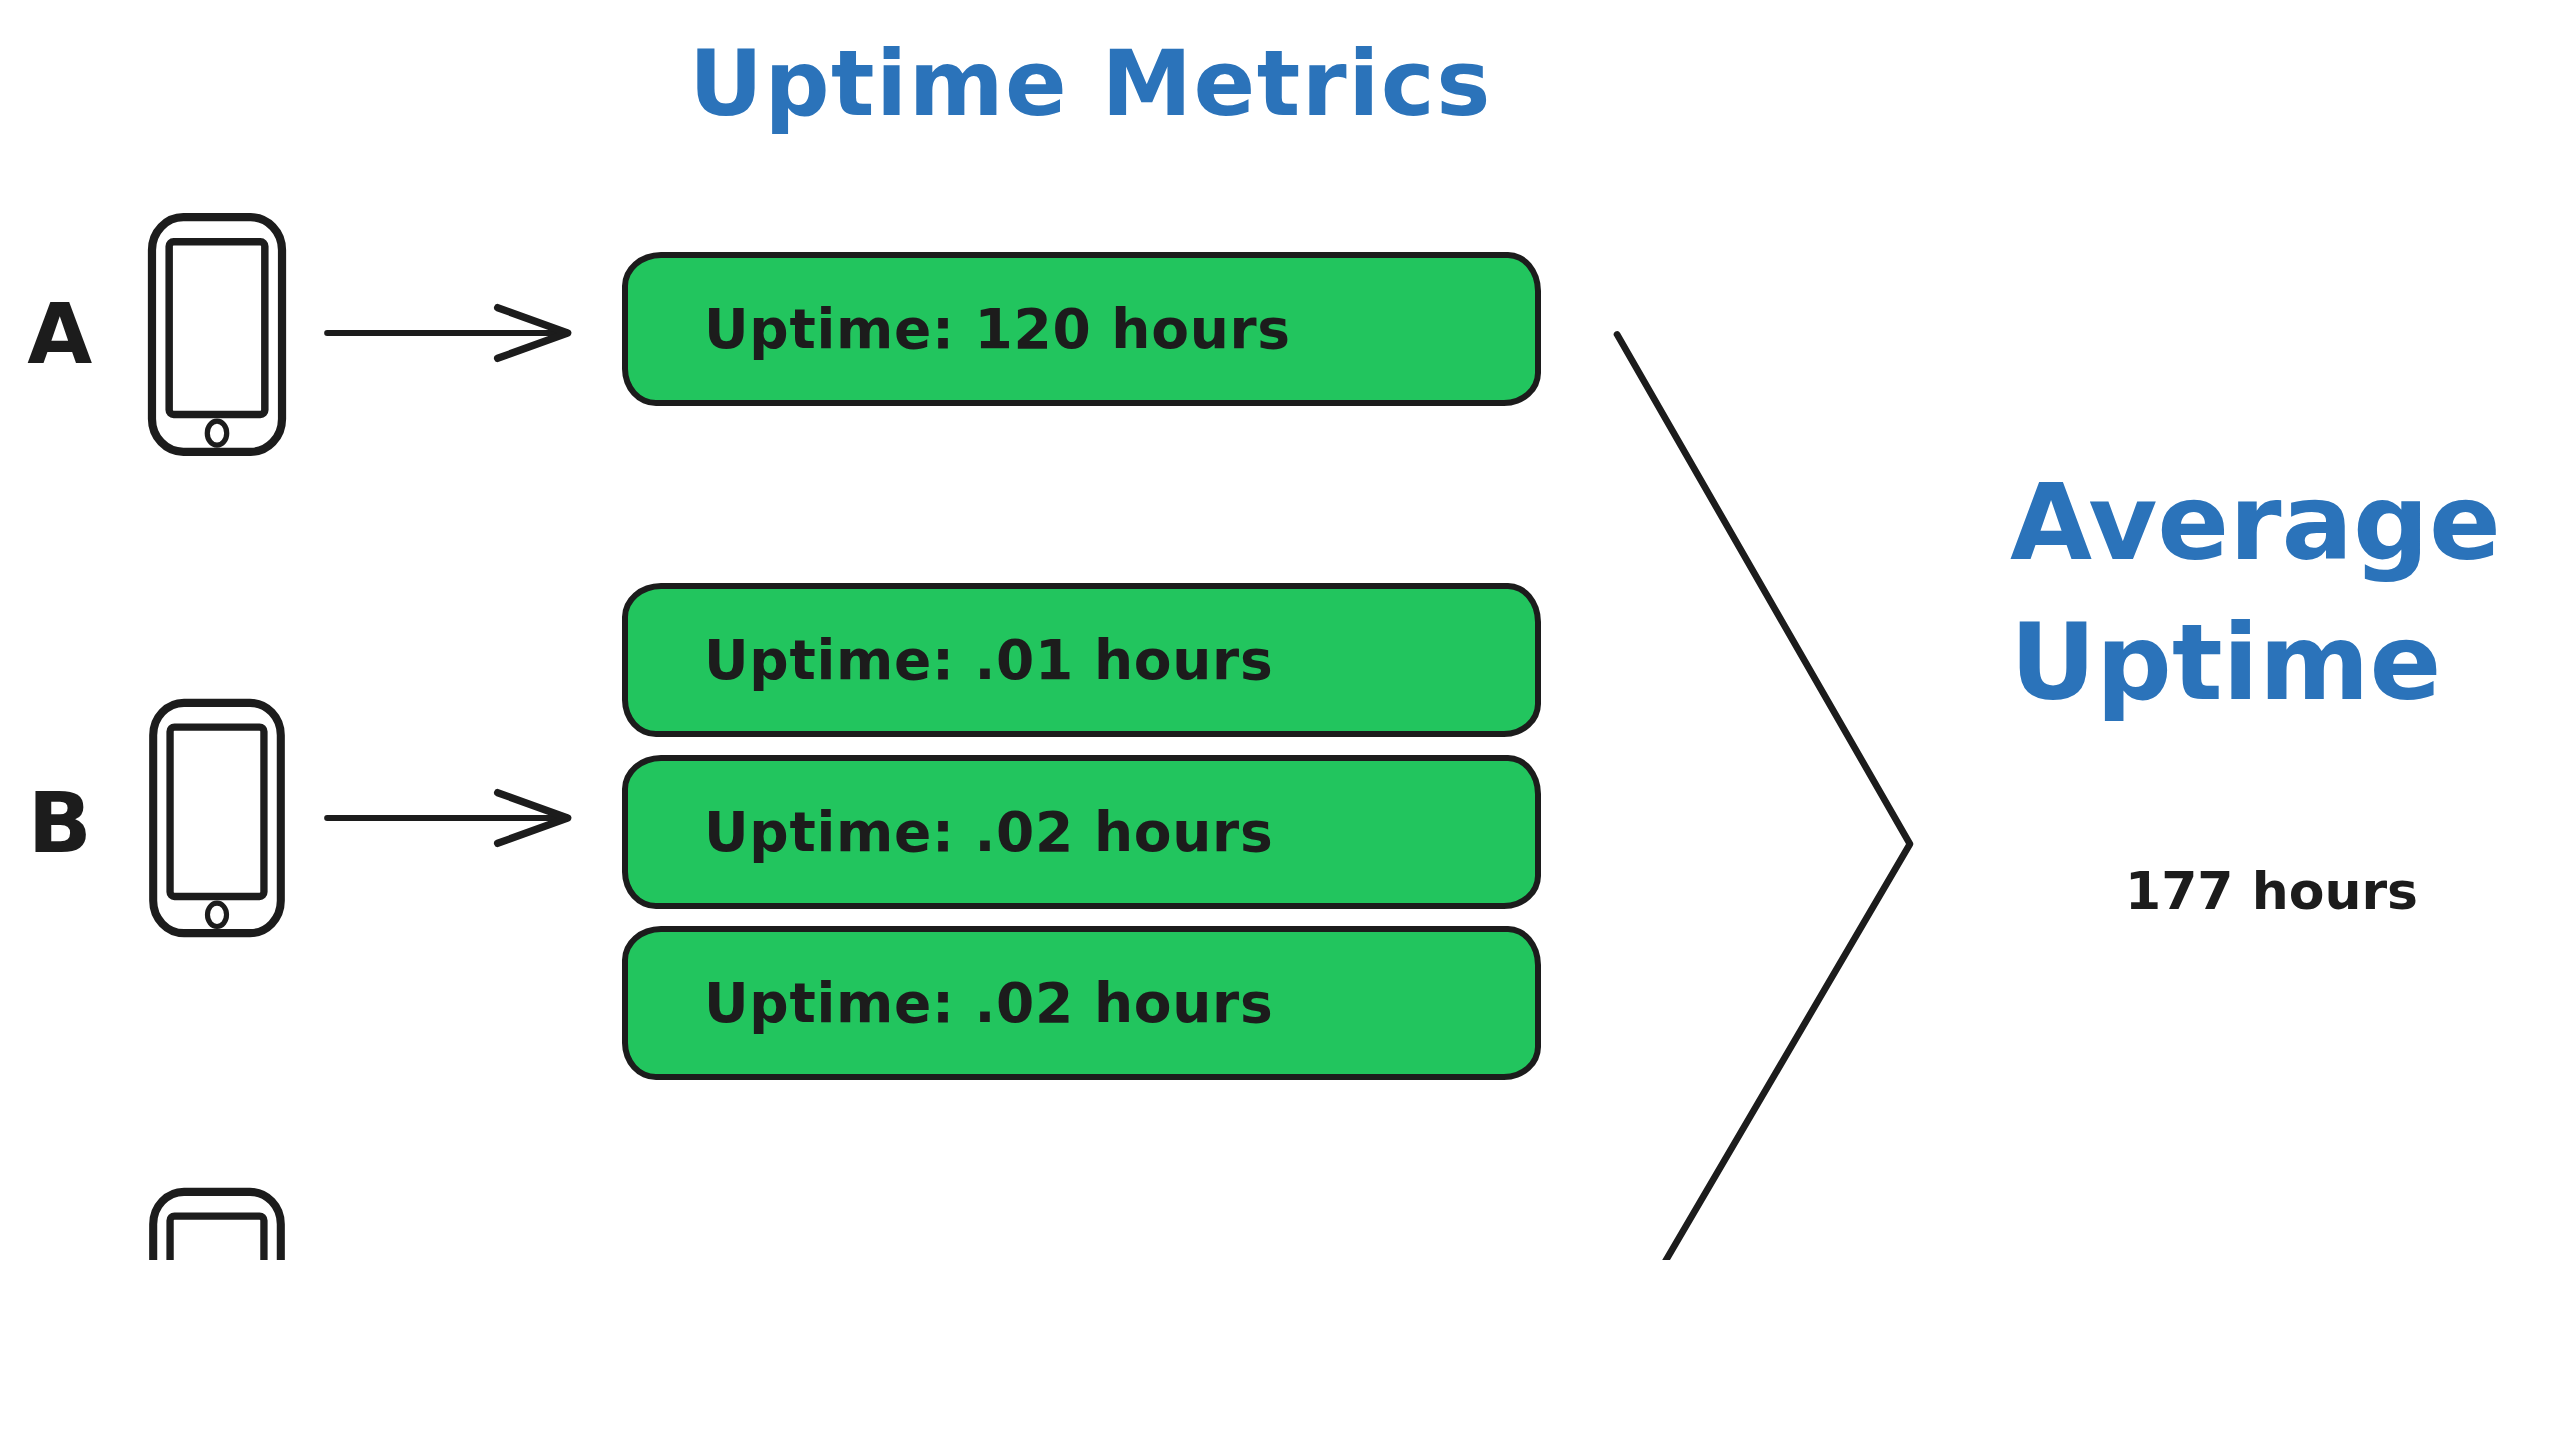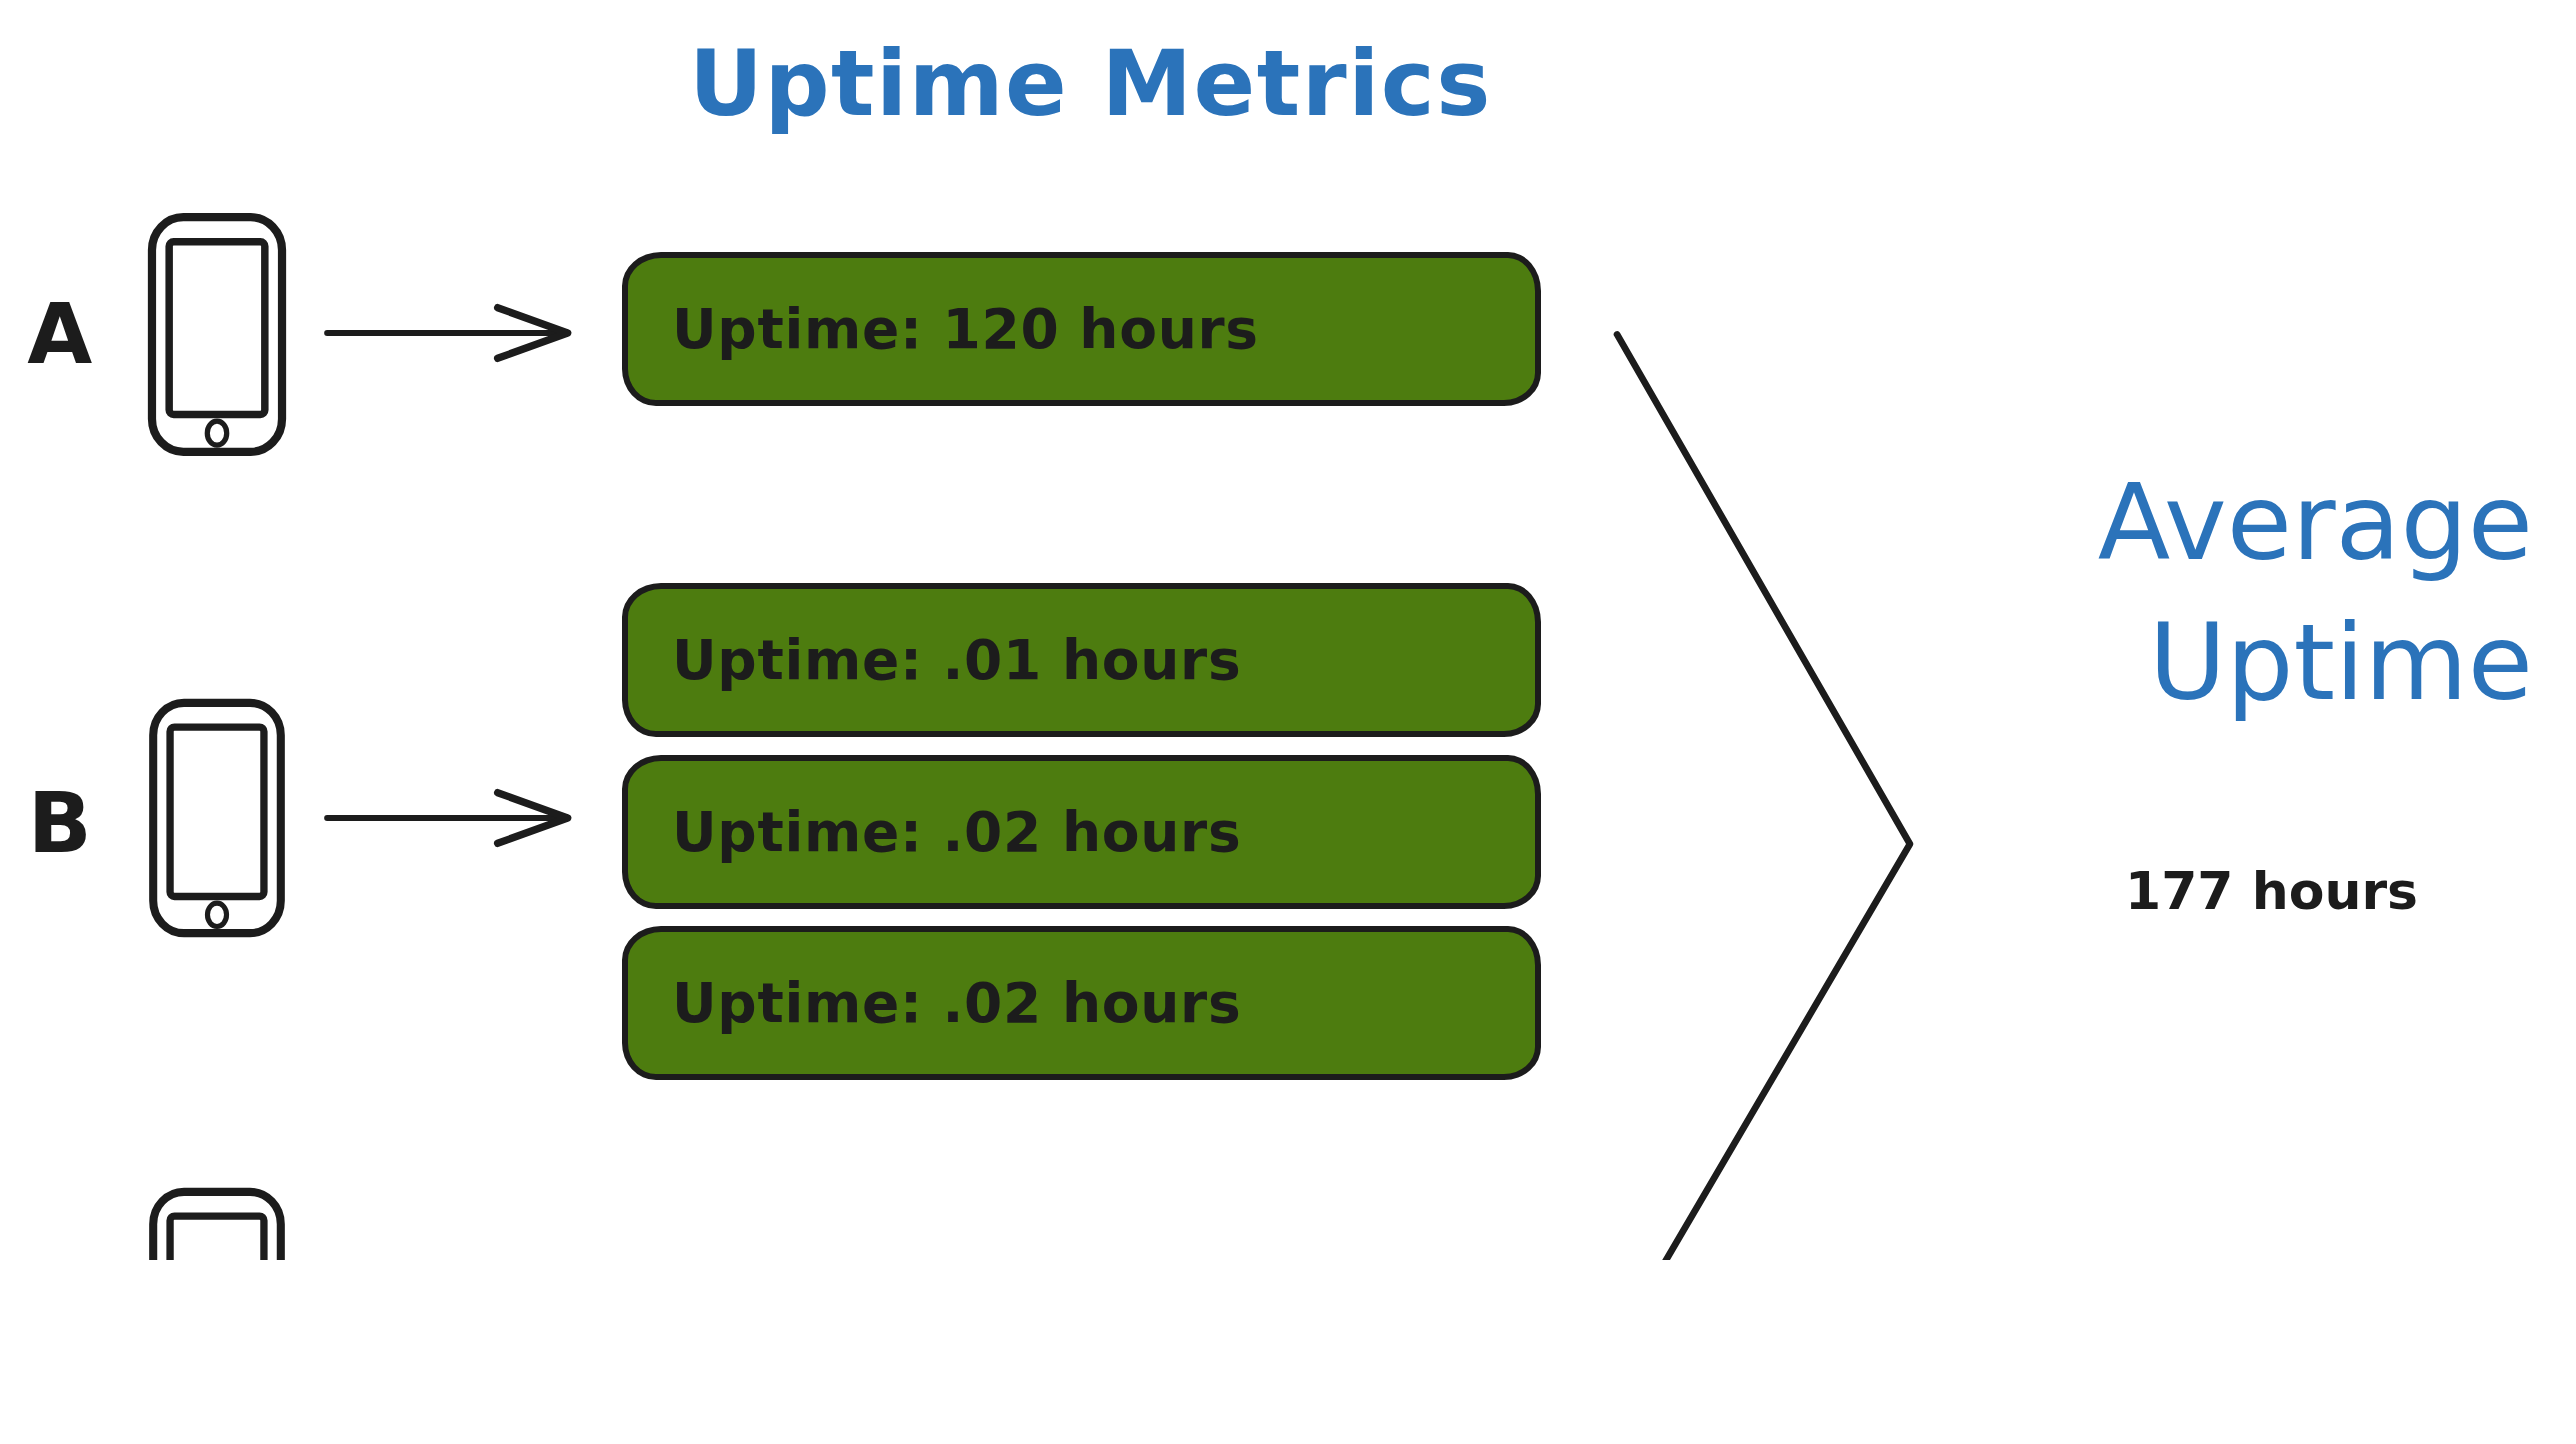--- a/index.html
+++ b/index.html
@@ -25,34 +25,34 @@
     text-align: center;
     font-size: 84px; font-weight: 700;
     color: #1c1c1c;
   }
   .metric-box {
     left: 622px;
     width: 919px; height: 154px;
     box-sizing: border-box;
     border: 6.7px solid #1c1c1c;
     border-radius: 39px 33px 37px 34px / 34px 39px 33px 37px;
-    background: #4d7c0f;
+    background: #22c55e;
     display: flex; align-items: center;
-    padding-left: 44px;
+    padding-left: 76px;
   }
   .metric-text {
     font-size: 55px; font-weight: 600;
     color: #1c1c1c;
     letter-spacing: 0.7px;
     white-space: nowrap;
   }
   .result-title {
     left: 2010px; top: 453px; width: 523px;
-    text-align: right;
-    font-size: 106px; font-weight: 400; line-height: 1.32;
+    text-align: left;
+    font-size: 106px; font-weight: 700; line-height: 1.32;
     color: #2b73ba;
   }
   .result-value {
     left: 2010px; top: 861px; width: 523px;
     text-align: center;
     font-size: 52px; font-weight: 600;
     color: #1c1c1c;
     white-space: nowrap;
   }
   svg { display: block; }

